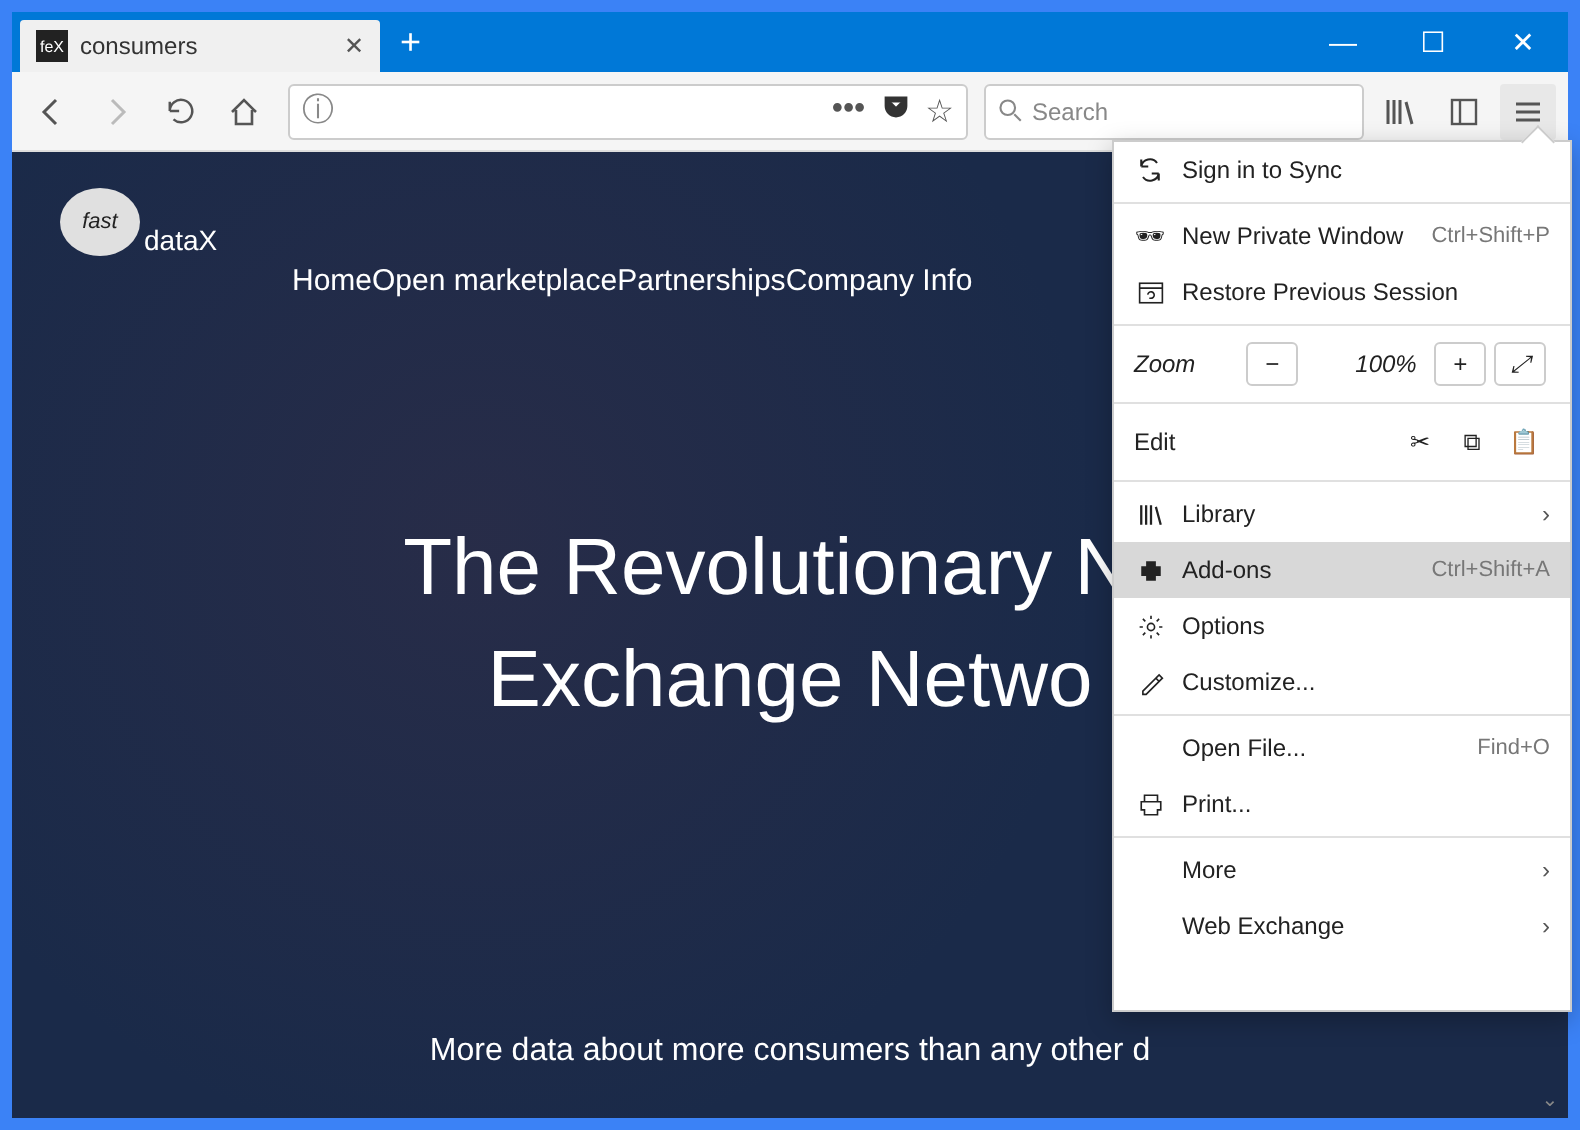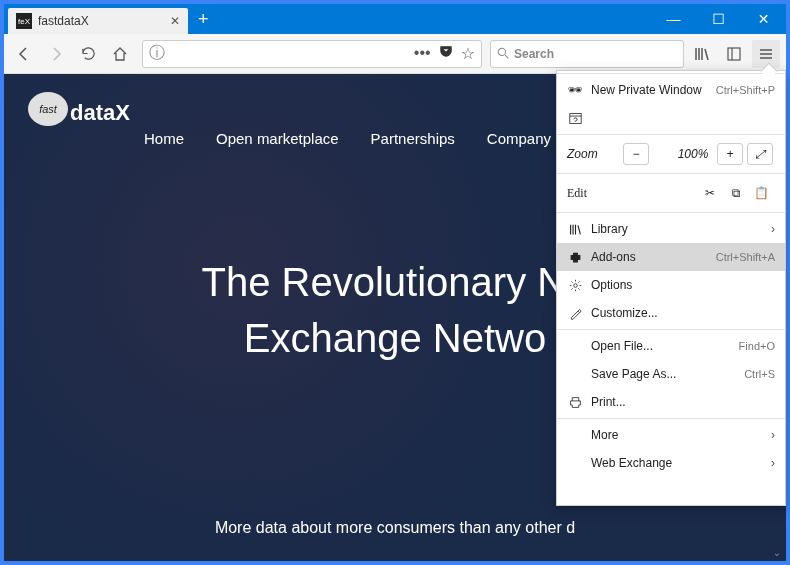--- a/index.html
+++ b/index.html
@@ -1,76 +1,76 @@
 <!DOCTYPE html>
 <html><head>
 <meta charset="utf-8">
 <style>
 * { margin: 0; padding: 0; box-sizing: border-box; font-family: "Segoe UI", Arial, sans-serif; }
 body { width: 790px; height: 565px; overflow: hidden; background: #fff; position: relative; }
 
-.window { width: 790px; height: 565px; border: 4px solid #3b82f6; display: flex; flex-direction: column; background: #6d28d9; }
+.window { width: 790px; height: 565px; border: 6px solid #3b82f6; display: flex; flex-direction: column; background: #6d28d9; }
 
 
 .titlebar { height: 30px; background: #0078d7; display: flex; align-items: center; }
 .tab { width: 180px; height: 26px; background: #f0f0f0; margin-left: 4px; margin-top: 4px; display: flex; align-items: center; padding: 0 8px; border-radius: 2px 2px 0 0; color: #333; font-size: 12px; }
 .tab .favicon { width: 16px; height: 16px; background: #222; color: #fff; font-size: 8px; display: flex; align-items: center; justify-content: center; margin-right: 6px; }
 .tab .close { margin-left: auto; color: #555; }
 .newtab { color: #fff; font-size: 18px; margin-left: 10px; }
 .wincontrols { margin-left: auto; display: flex; }
 .winbtn { width: 45px; height: 30px; display: flex; align-items: center; justify-content: center; color: #fff; font-size: 14px; }
 
 
 .toolbar { height: 40px; background: #f5f5f5; border-bottom: 1px solid #ddd; display: flex; align-items: center; padding: 0 6px; gap: 4px; }
 .tbtn { width: 28px; height: 28px; display: flex; align-items: center; justify-content: center; color: #555; border-radius: 2px; }
 .urlbar { flex: 0 0 340px; height: 28px; border: 1px solid #ccc; border-radius: 3px; background: #fff; display: flex; align-items: center; padding: 0 6px; color: #888; margin: 0 4px; }
 .urlbar .right { margin-left: auto; display: flex; gap: 8px; color: #555; }
-.searchbar { flex: 1; height: 28px; border: 1px solid #ccc; border-radius: 3px; background: #fff; display: flex; align-items: center; padding: 0 6px; color: #888; font-size: 12px; font-weight: bold; }
+.searchbar { flex: 1; height: 28px; border: 1px solid #ccc; border-radius: 3px; background: #fff; display: flex; align-items: center; padding: 0 6px; color: #888; font-size: 12px; }
 .searchbar svg { margin-right: 4px; }
 
 
 .content { flex: 1; position: relative; background: linear-gradient(rgba(26,42,73,0.85), rgba(26,42,73,0.85)), radial-gradient(circle at 30% 40%, rgba(255,80,60,0.4), transparent 50%), #1a2a49; color: #fff; overflow: hidden; }
 .watermark { position: absolute; right: -60px; top: 50%; transform: translateY(-50%); font-size: 120px; color: rgba(255,0,0,0.06); font-weight: bold; letter-spacing: -8px; pointer-events: none; }
 .logo { position: absolute; top: 18px; left: 24px; display: flex; align-items: flex-end; }
 .logo-badge { width: 40px; height: 34px; background: #e0e0e0; border-radius: 50%; display: flex; align-items: center; justify-content: center; color: #222; font-size: 11px; font-style: italic; margin-right: 2px; }
-.logo-text { font-size: 22px; font-weight: 700; }
-.nav { position: absolute; top: 56px; left: 140px; display: flex; gap: 32px; font-size: 15px; }
+.logo-text { font-size: 14px; font-weight: 400; }
+.nav { position: absolute; top: 56px; left: 140px; display: flex; font-size: 15px; }
 .hero { position: absolute; top: 180px; left: 0; right: 0; text-align: center; }
 .hero h1 { font-size: 40px; font-weight: 300; line-height: 1.4; }
 .subtitle { position: absolute; bottom: 24px; left: 0; right: 0; text-align: center; font-size: 16px; font-weight: 300; }
 
 
 .menu { position: absolute; top: 70px; right: 4px; width: 230px; background: #fff; border: 1px solid #ccc; box-shadow: 0 4px 12px rgba(0,0,0,0.25); font-size: 12px; color: #222; z-index: 10; }
 .mrow { display: flex; align-items: center; height: 28px; padding: 0 10px; gap: 8px; }
 .mrow.highlight { background: #d8d8d8; }
 .mrow .micon { width: 16px; display: flex; align-items: center; justify-content: center; color: #222; }
 .mrow .shortcut { margin-left: auto; color: #777; font-size: 11px; }
 .mrow .chev { margin-left: auto; color: #555; }
 .sep { height: 1px; background: #e0e0e0; margin: 2px 0; }
 .zoomrow { display: flex; align-items: center; height: 34px; padding: 0 10px; font-style: italic; }
 .zoomrow .lbl { flex: 1; }
 .zoombtn { width: 26px; height: 22px; border: 1px solid #ccc; border-radius: 3px; display: flex; align-items: center; justify-content: center; margin: 0 2px; font-size: 12px; }
 .zoompct { width: 44px; text-align: center; font-size: 12px; margin-left: 20px; }
 .editrow { display: flex; align-items: center; height: 34px; padding: 0 10px; }
-.editrow .lbl { flex: 1; font-family: Liberation Serif, serif; }
+.editrow .lbl { flex: 1; }
 .editrow .eicon { width: 26px; text-align: center; }
 .arrow { position: absolute; top: -6px; right: 10px; width: 12px; height: 12px; background: #fff; border-left: 1px solid #ccc; border-top: 1px solid #ccc; transform: rotate(45deg); }
 .scrollhint { position: absolute; right: 2px; bottom: 2px; width: 14px; height: 14px; color: #888; font-size: 10px; display:flex; align-items:center; justify-content:center;}
 
 svg { display: block; }
 </style>
 </head>
 <body>
 
 <div class="window">
 
   <div class="titlebar">
     <div class="tab">
       <div class="favicon">feX</div>
-      <span>fastdataX</span>
+      <span>consumers</span>
       <span class="close">✕</span>
     </div>
     <div class="newtab">+</div>
     <div class="wincontrols">
       <div class="winbtn">—</div>
       <div class="winbtn">☐</div>
       <div class="winbtn">✕</div>
     </div>
   </div>
 
@@ -151,34 +151,43 @@
       </h1>
     </div>
     <div class="subtitle">More data about more consumers than any other d</div>
     <div class="scrollhint">⌄</div>
   </div>
 </div>
 
 <div class="menu">
   <div class="arrow"></div>
 
+  <div class="mrow">
+    <span class="micon">
+        <svg width="14" height="14" viewBox="0 0 16 16">
+          <path d="M3 6a5 5 0 0 1 9-2M13 10a5 5 0 0 1-9 2M3 6V2m0 4h4m6 4v4m0-4H9" fill="none" stroke="#222" stroke-width="1.2"></path>
+        </svg>
+      </span>
+    <span>Sign in to Sync</span>
+  </div>
   <div class="sep"></div>
 
   <div class="mrow">
     <span class="micon">🕶</span>
     <span>New Private Window</span>
     <span class="shortcut">Ctrl+Shift+P</span>
   </div>
   <div class="mrow">
     <span class="micon">
         <svg width="13" height="13" viewBox="0 0 16 16">
           <rect x="1" y="2" width="14" height="12" fill="none" stroke="#222"></rect>
           <path d="M1 5h14M6 9a2 2 0 1 1 1 2" fill="none" stroke="#222"></path>
         </svg>
       </span>
+    <span>Restore Previous Session</span>
   </div>
   <div class="sep"></div>
 
   <div class="zoomrow">
     <span class="lbl">Zoom</span>
     <div class="zoombtn">−</div>
     <div class="zoompct">100%</div>
     <div class="zoombtn">+</div>
     <div class="zoombtn">⤢</div>
   </div>
@@ -228,25 +237,20 @@
     <span>Customize...</span>
   </div>
   <div class="sep"></div>
 
   <div class="mrow">
     <span class="micon"></span>
     <span>Open File...</span>
     <span class="shortcut">Find+O</span>
   </div>
   <div class="mrow">
-    <span class="micon"></span>
-    <span>Save Page As...</span>
-    <span class="shortcut">Ctrl+S</span>
-  </div>
-  <div class="mrow">
     <span class="micon">
         <svg width="13" height="13" viewBox="0 0 16 16">
           <path d="M4 6V2h8v4M2 6h12v5h-2v3H4v-3H2z" fill="none" stroke="#222"></path>
         </svg>
       </span>
     <span>Print...</span>
   </div>
   <div class="sep"></div>
 
   <div class="mrow">

